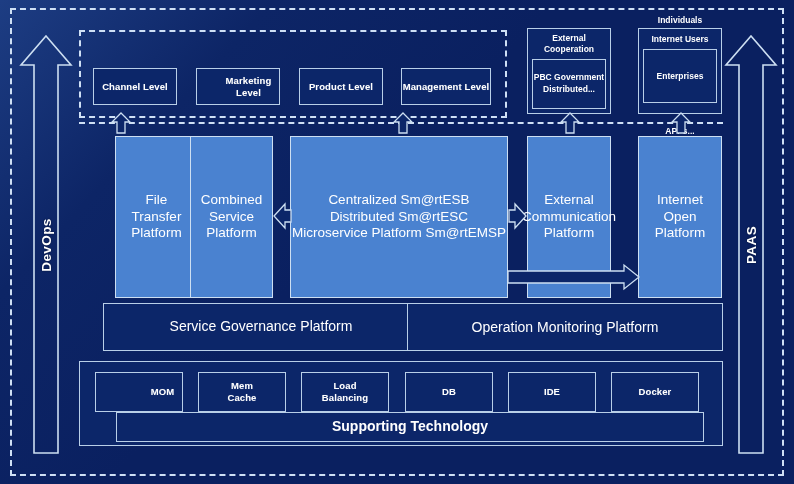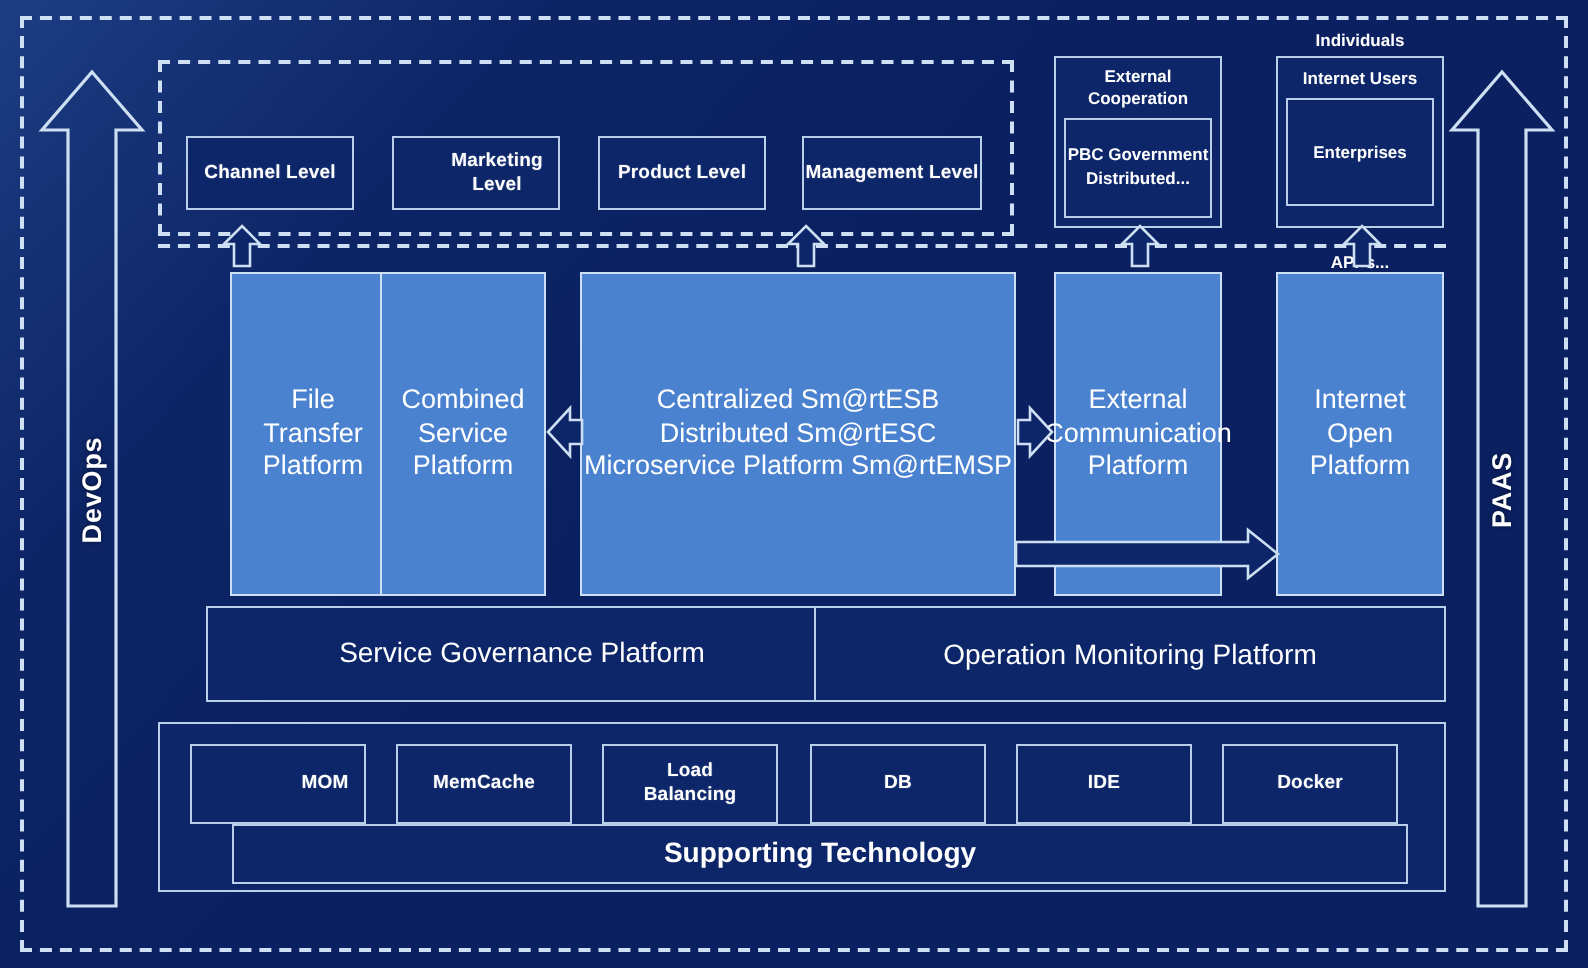--- a/index.html
+++ b/index.html
@@ -222,21 +222,21 @@
   </div>
   <div class="abs hairline-box" style="left:407px; top:303px; width:316px; height:48px; font-size:14px;">
     <span>Operation Monitoring Platform</span>
   </div>
 
   <div class="abs hairline-box" style="left:79px; top:361px; width:644px; height:85px; background:#0c2669;"></div>
 
   <div class="abs hairline-box lbl-bold-small" style="left:95px; top:372px; width:88px; height:40px; flex-direction:column;padding-left:47px;">
     <div>MOM</div>
   </div>
-  <div class="abs hairline-box lbl-bold-small" style="left:198px; top:372px; width:88px; height:40px; flex-direction:row;">
+  <div class="abs hairline-box lbl-bold-small" style="left:198px; top:372px; width:88px; height:40px; flex-direction:column;">
     <div>Mem</div>
     <div>Cache</div>
   </div>
   <div class="abs hairline-box lbl-bold-small" style="left:301px; top:372px; width:88px; height:40px; flex-direction:column;">
     <div>Load</div>
     <div>Balancing</div>
   </div>
   <div class="abs hairline-box lbl-bold-small" style="left:405px; top:372px; width:88px; height:40px; flex-direction:column;">
     <div>DB</div>
   </div>

